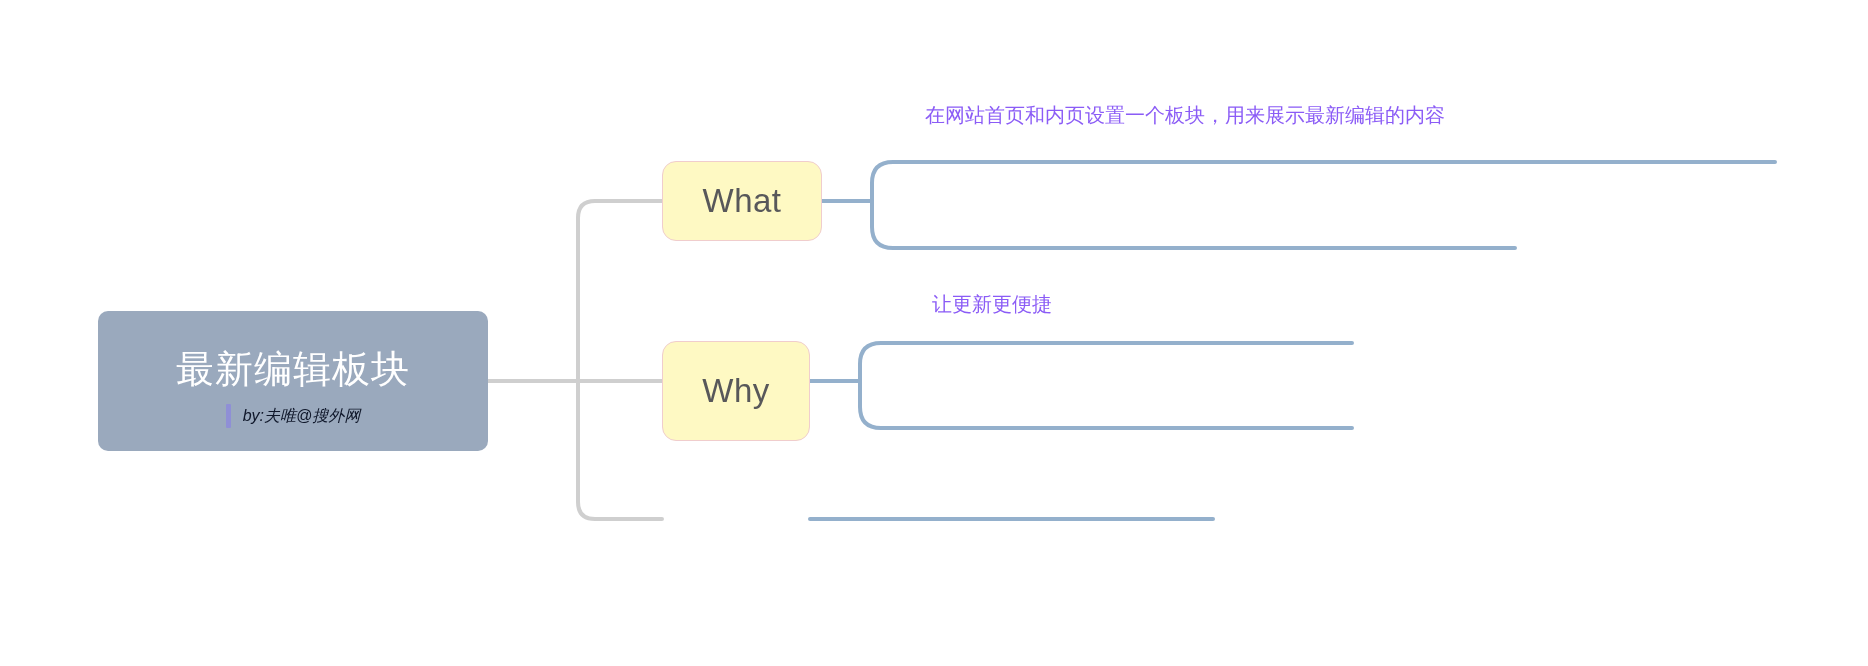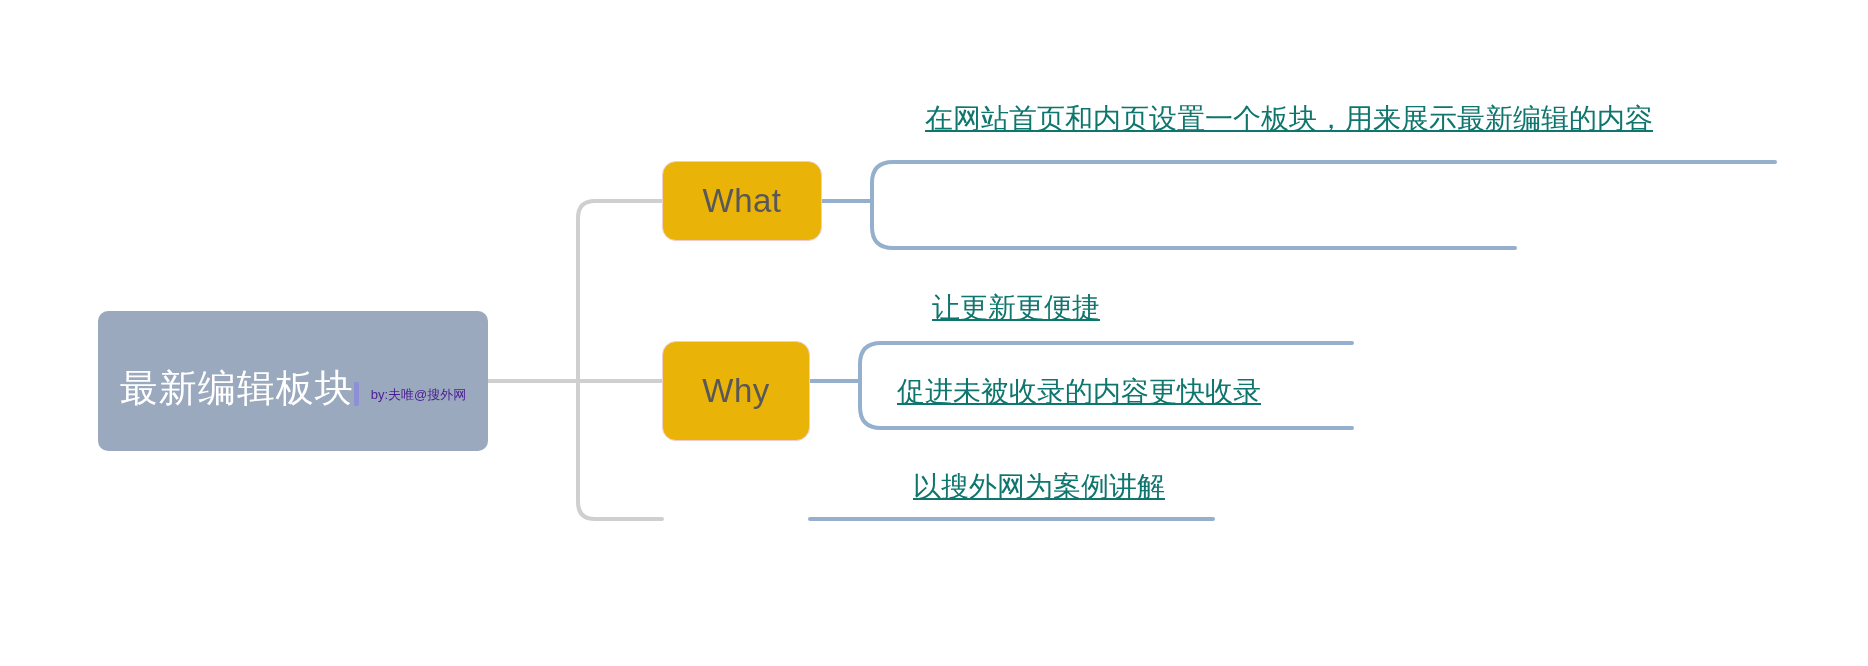--- a/index.html
+++ b/index.html
@@ -30,21 +30,21 @@
   .root-node {
     position: absolute;
     left: 98px;
     top: 311px;
     width: 390px;
     height: 140px;
     background: #9aa9bd;
     border-radius: 10px;
     box-sizing: border-box;
     display: flex;
-    flex-direction: row;
+    flex-direction: column;
     align-items: center;
     justify-content: center;
     padding-top: 14px;
   }
   .root-title {
     color: #ffffff;
     font-size: 38px;
     line-height: 1.18;
     letter-spacing: 1px;
     font-weight: 400;
@@ -58,54 +58,54 @@
   }
   .root-sub-bar {
     width: 5px;
     height: 24px;
     background: #8f8fd6;
     border-radius: 1px;
     margin-right: 12px;
     flex: none;
   }
   .root-subtitle {
-    color: #4c1d95;
-    font-size: 13px;
+    color: #0f172a;
+    font-size: 16px;
     line-height: 1;
     white-space: nowrap;
+    font-style: italic;
   }
 
   
   .branch-node {
     position: absolute;
     box-sizing: border-box;
-    background: #eab308;
+    background: #fef9c3;
     border: 1.6px solid #f0cdcd;
     border-radius: 14px;
     display: flex;
     align-items: center;
     justify-content: center;
     color: #58585a;
     font-size: 33px;
     font-weight: 400;
     letter-spacing: 0.5px;
     white-space: nowrap;
   }
   .branch-what { left: 662px; top: 161px; width: 160px; height: 80px; }
   .branch-why  { left: 662px; top: 341px; width: 148px; height: 100px; }
   .branch-how  { left: 662px; top: 479px; width: 148px; height: 80px; }
 
   
   .leaf-text {
     position: absolute;
-    color: #0f766e;
-    font-size: 28px;
+    color: #8b5cf6;
+    font-size: 20px;
     line-height: 1;
     white-space: nowrap;
-    text-decoration: underline;
   }
   .leaf-1 { left: 925px; top: 105px; }
   .leaf-2 { left: 920px; top: 192px; }
   .leaf-3 { left: 932px; top: 294px; }
   .leaf-4 { left: 897px; top: 378px; }
   .leaf-5 { left: 913px; top: 473px; }
 </style>
 </head>
 <body>
 
@@ -147,16 +147,14 @@
       <span class="root-sub-bar"></span>
       <span class="root-subtitle">by:夫唯@搜外网</span>
     </div>
   </div>
 
   <div class="branch-node branch-what">What</div>
   <div class="branch-node branch-why">Why</div>
 
   <div class="leaf-text leaf-1">在网站首页和内页设置一个板块，用来展示最新编辑的内容</div>
   <div class="leaf-text leaf-3">让更新更便捷</div>
-  <div class="leaf-text leaf-4">促进未被收录的内容更快收录</div>
-  <div class="leaf-text leaf-5">以搜外网为案例讲解</div>
 
 </div>
 
 </body></html>

